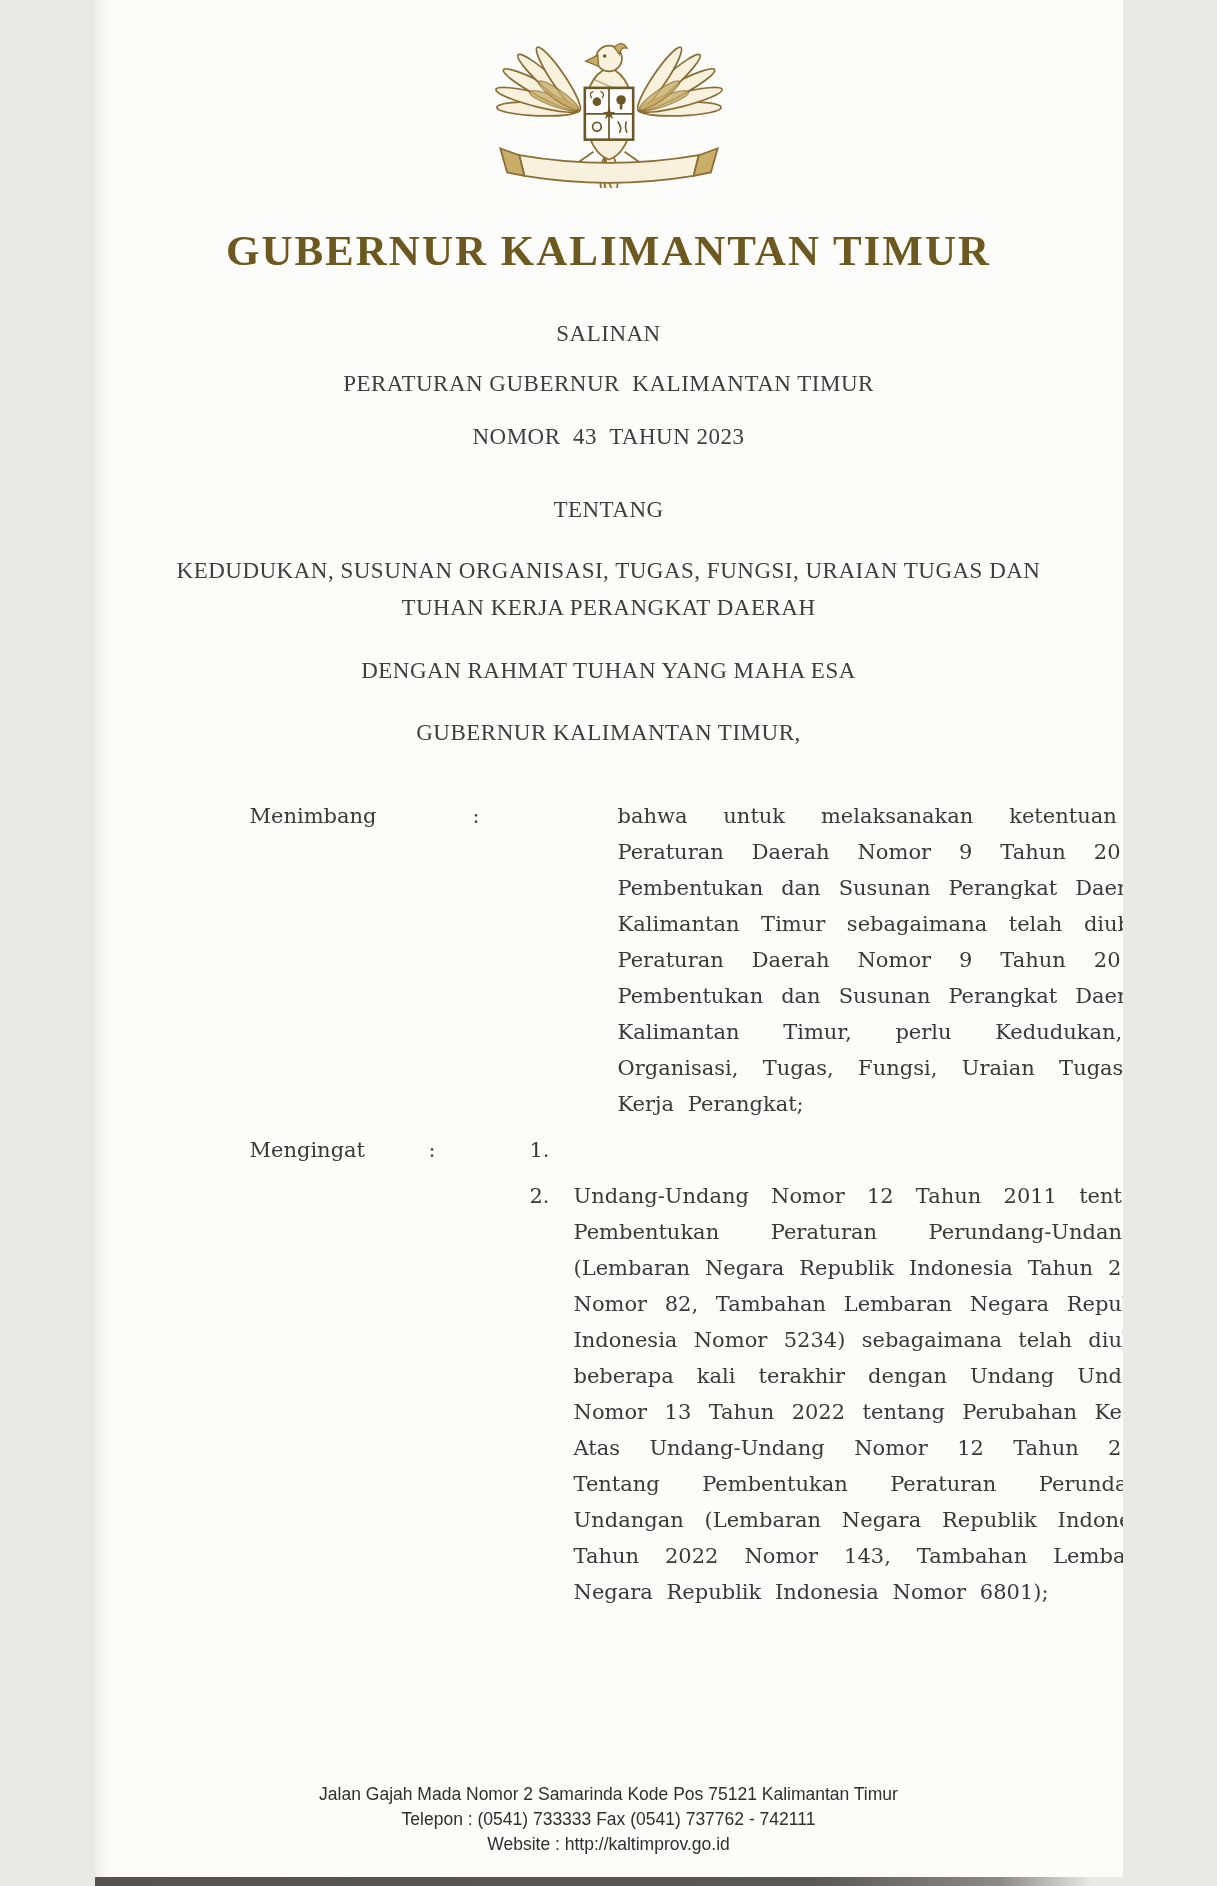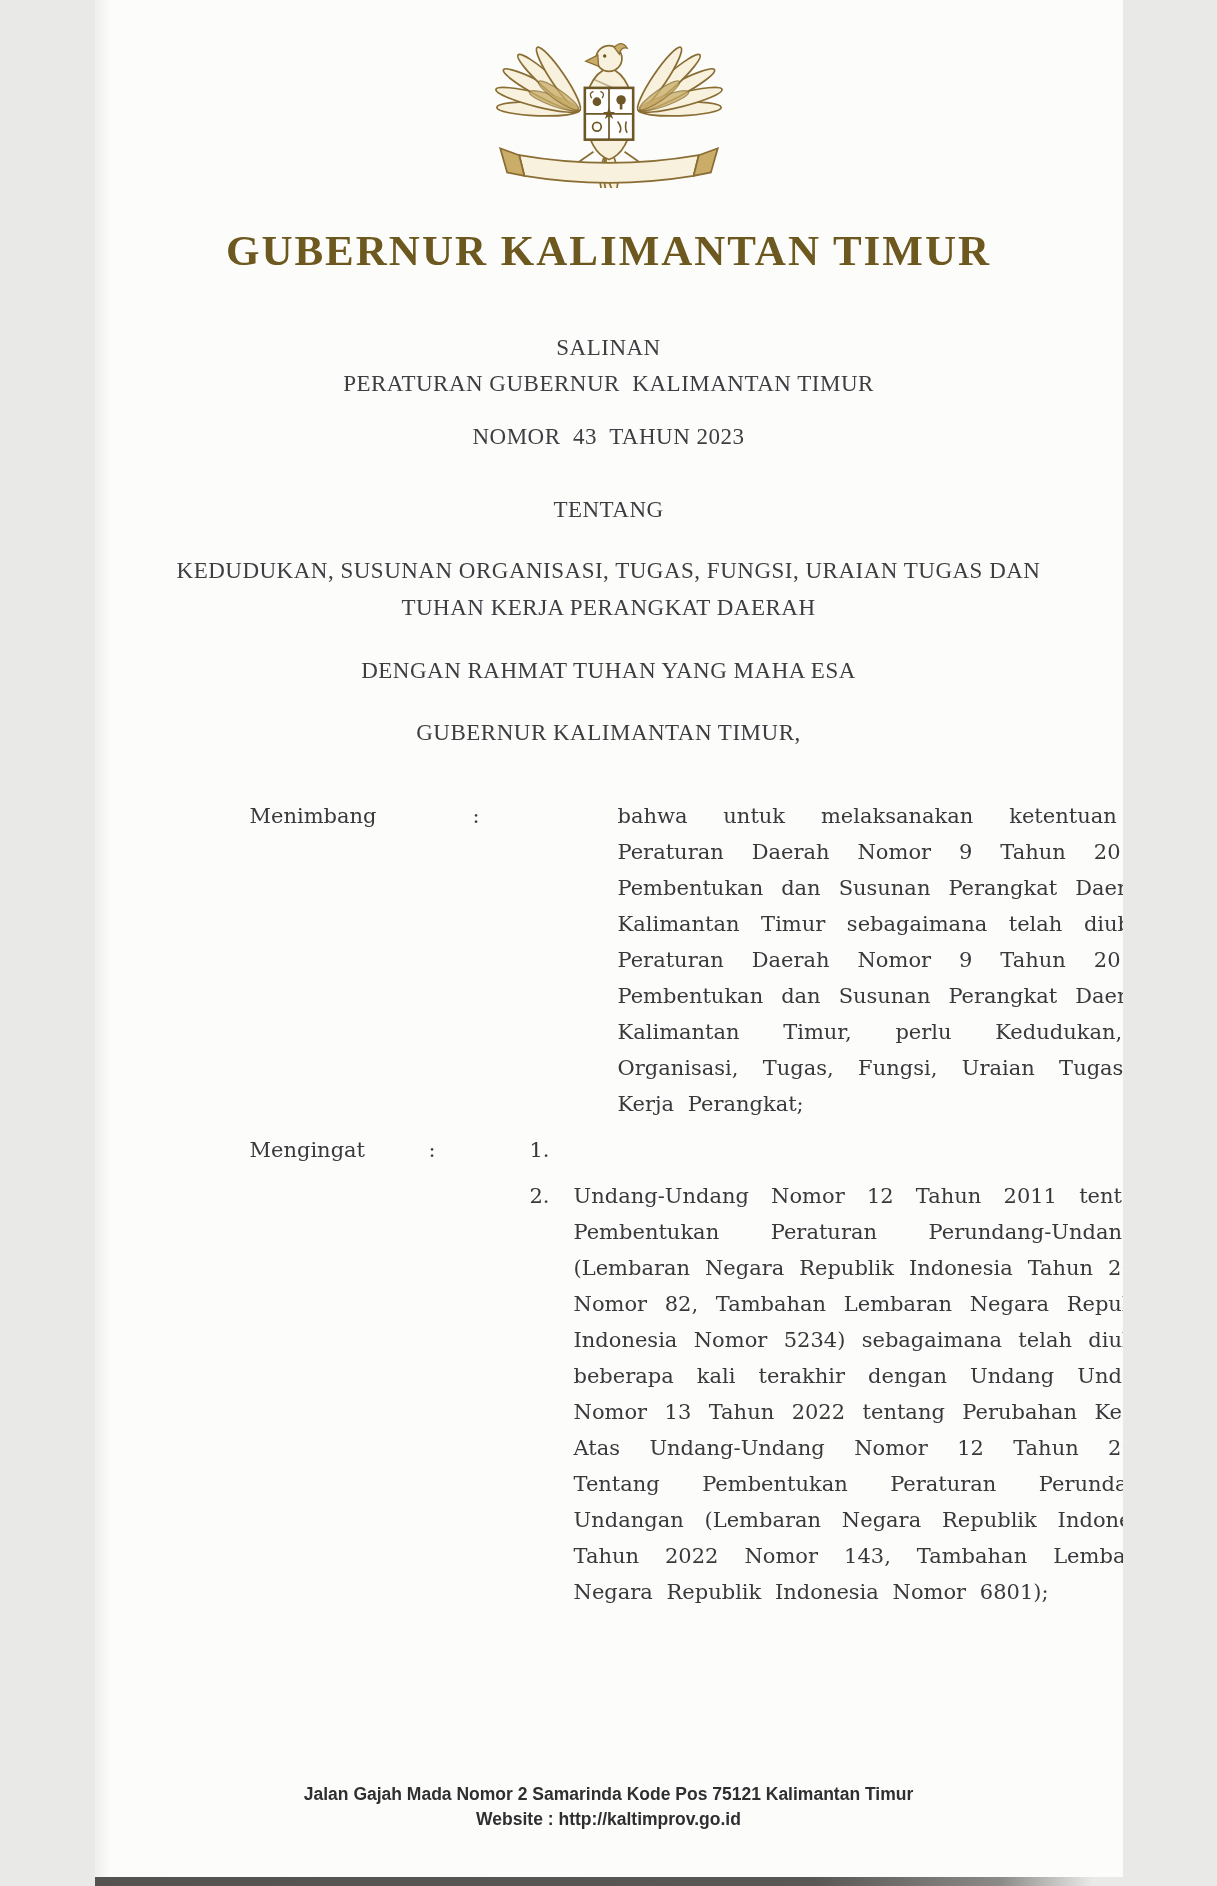--- a/index.html
+++ b/index.html
@@ -18,21 +18,21 @@
     top:226px;
     font-size:43px;font-weight:bold;letter-spacing:2px;
     color:#6d591f;
     font-family:"Liberation Serif", serif;
   }
   .doc-line{
     font-size:23px;letter-spacing:0.5px;color:#3e3e42;
     white-space:pre-wrap;
     font-family:"Liberation Serif", serif;
   }
-  .l-salinan{top:335px;}
+  .l-salinan{top:321px;}
   .l-peraturan{top:371px;}
   .l-nomor{top:424px;}
   .l-tentang{top:497px;}
   .l-subject1{top:558px;}
   .l-subject2{top:595px;}
   .l-invocation{top:658px;}
   .l-issuer{top:720px;}
 
   .clause{
     position:absolute;left:155px;width:940px;
@@ -54,21 +54,21 @@
     margin-bottom:10px;
   }
   .legal-item .num{text-align:left;}
   .legal-item .itext{
     text-align:justify;word-spacing:7px;width:588px;
   }
   .page-footer{
     position:absolute;top:1782px;left:0;width:100%;
     text-align:center;
     font-family:"Liberation Sans", sans-serif;
-    font-size:17.5px;line-height:25px;font-weight:700;color:#2f2f32;
+    font-size:17.5px;line-height:25px;font-weight:400;color:#2f2f32;
   }
   .scan-bar{
     position:absolute;bottom:0;left:0;height:9px;width:100%;
     background:linear-gradient(90deg,#55534f 0%,#5a5855 70%,#8b8a86 88%,#e9e9e7 97%);
     border:0;
   }
   svg .ln{stroke:#8a6d33;stroke-width:2;fill:none;}
 </style>
 </head>
 <body>
@@ -190,18 +190,19 @@
       </div>
       <div class="legal-item">
         <div class="num">2.</div>
         <div class="itext">Undang-Undang Nomor 12 Tahun 2011 tentang Pembentukan Peraturan Perundang-Undangan (Lembaran Negara Republik Indonesia Tahun 2011 Nomor 82, Tambahan Lembaran Negara Republik Indonesia Nomor 5234) sebagaimana telah diubah beberapa kali terakhir dengan Undang Undang Nomor 13 Tahun 2022 tentang Perubahan Kedua Atas Undang-Undang Nomor 12 Tahun 2011 Tentang Pembentukan Peraturan Perundang-Undangan (Lembaran Negara Republik Indonesia Tahun 2022 Nomor 143, Tambahan Lembaran Negara Republik Indonesia Nomor 6801);</div>
       </div>
     </div>
   </div>
 
   <div class="page-footer">
     <div>Jalan Gajah Mada Nomor 2 Samarinda Kode Pos 75121 Kalimantan Timur</div>
+    <div>Telepon : (0541) 733333 Fax (0541) 737762 - 742111</div>
     <div>Website : http://kaltimprov.go.id</div>
   </div>
 
   <div class="scan-bar"></div>
 
 </div>
 
 </body></html>

